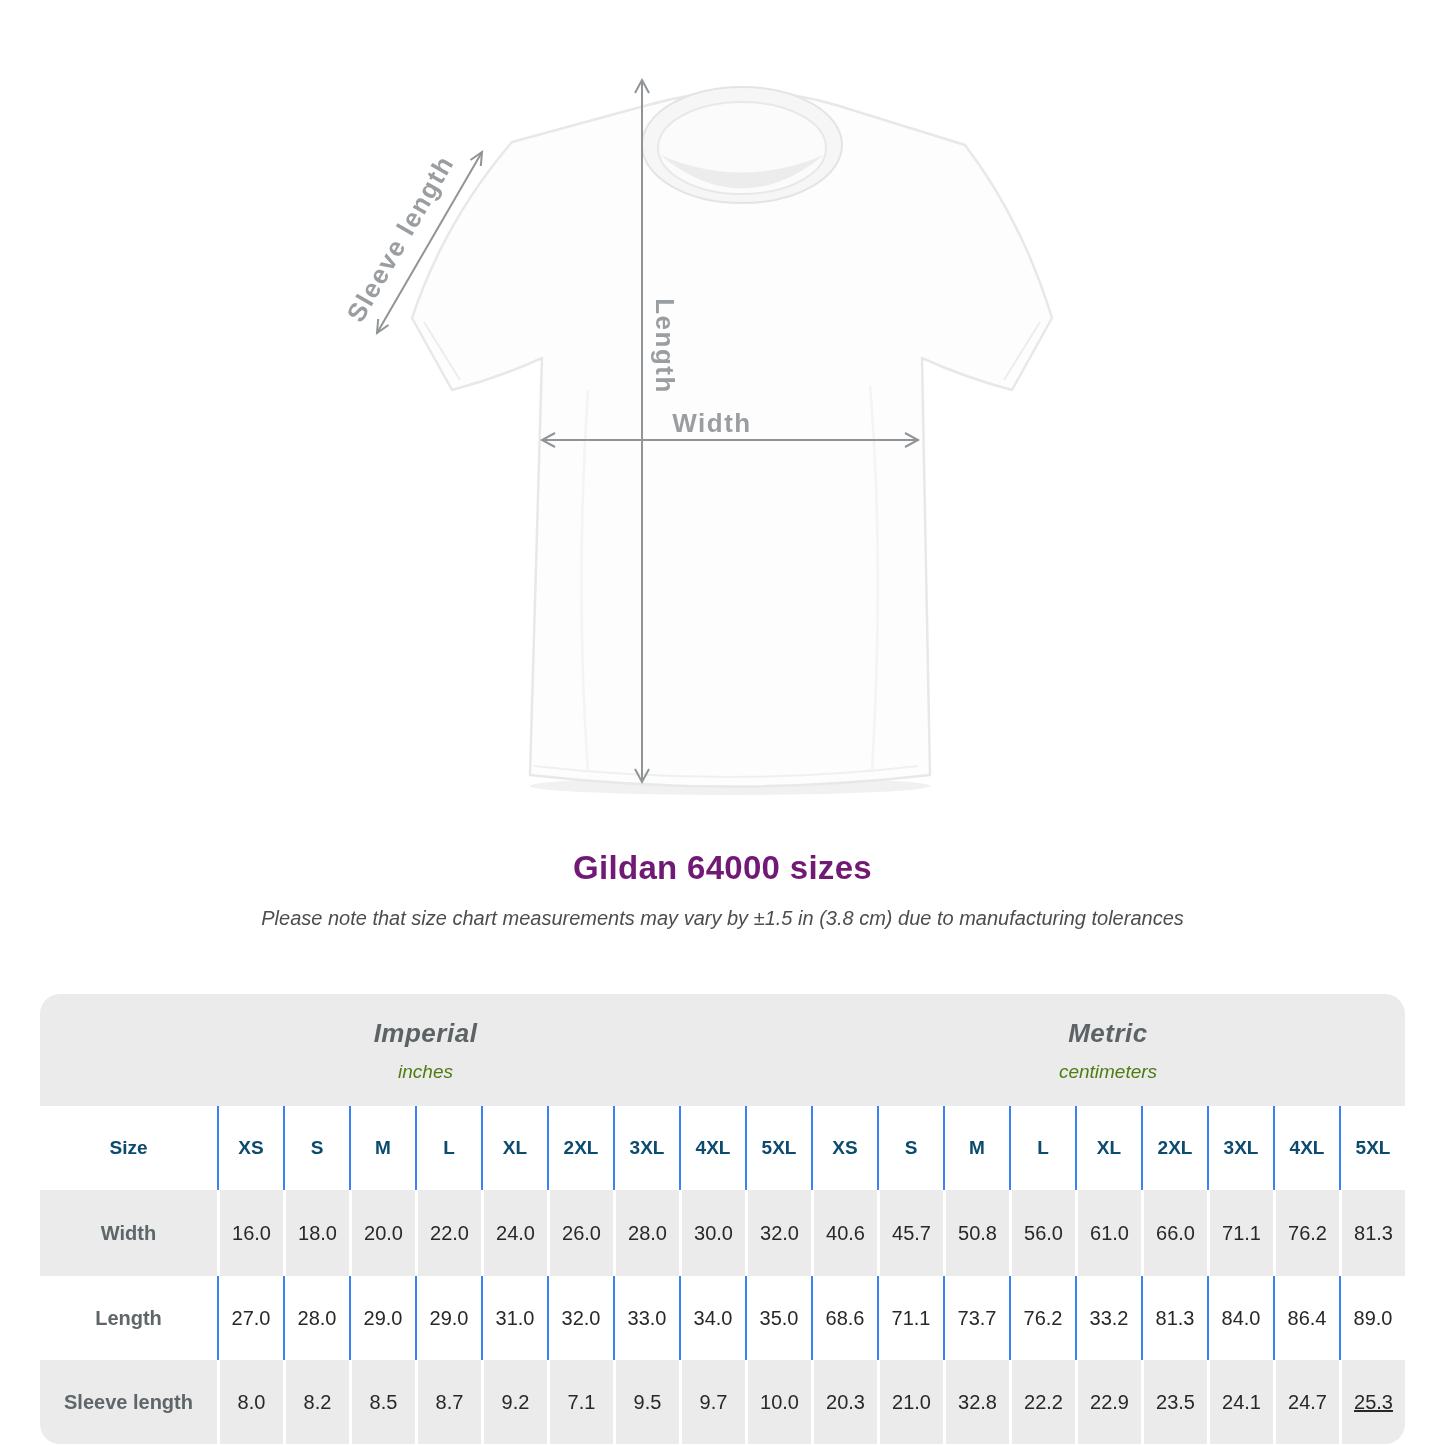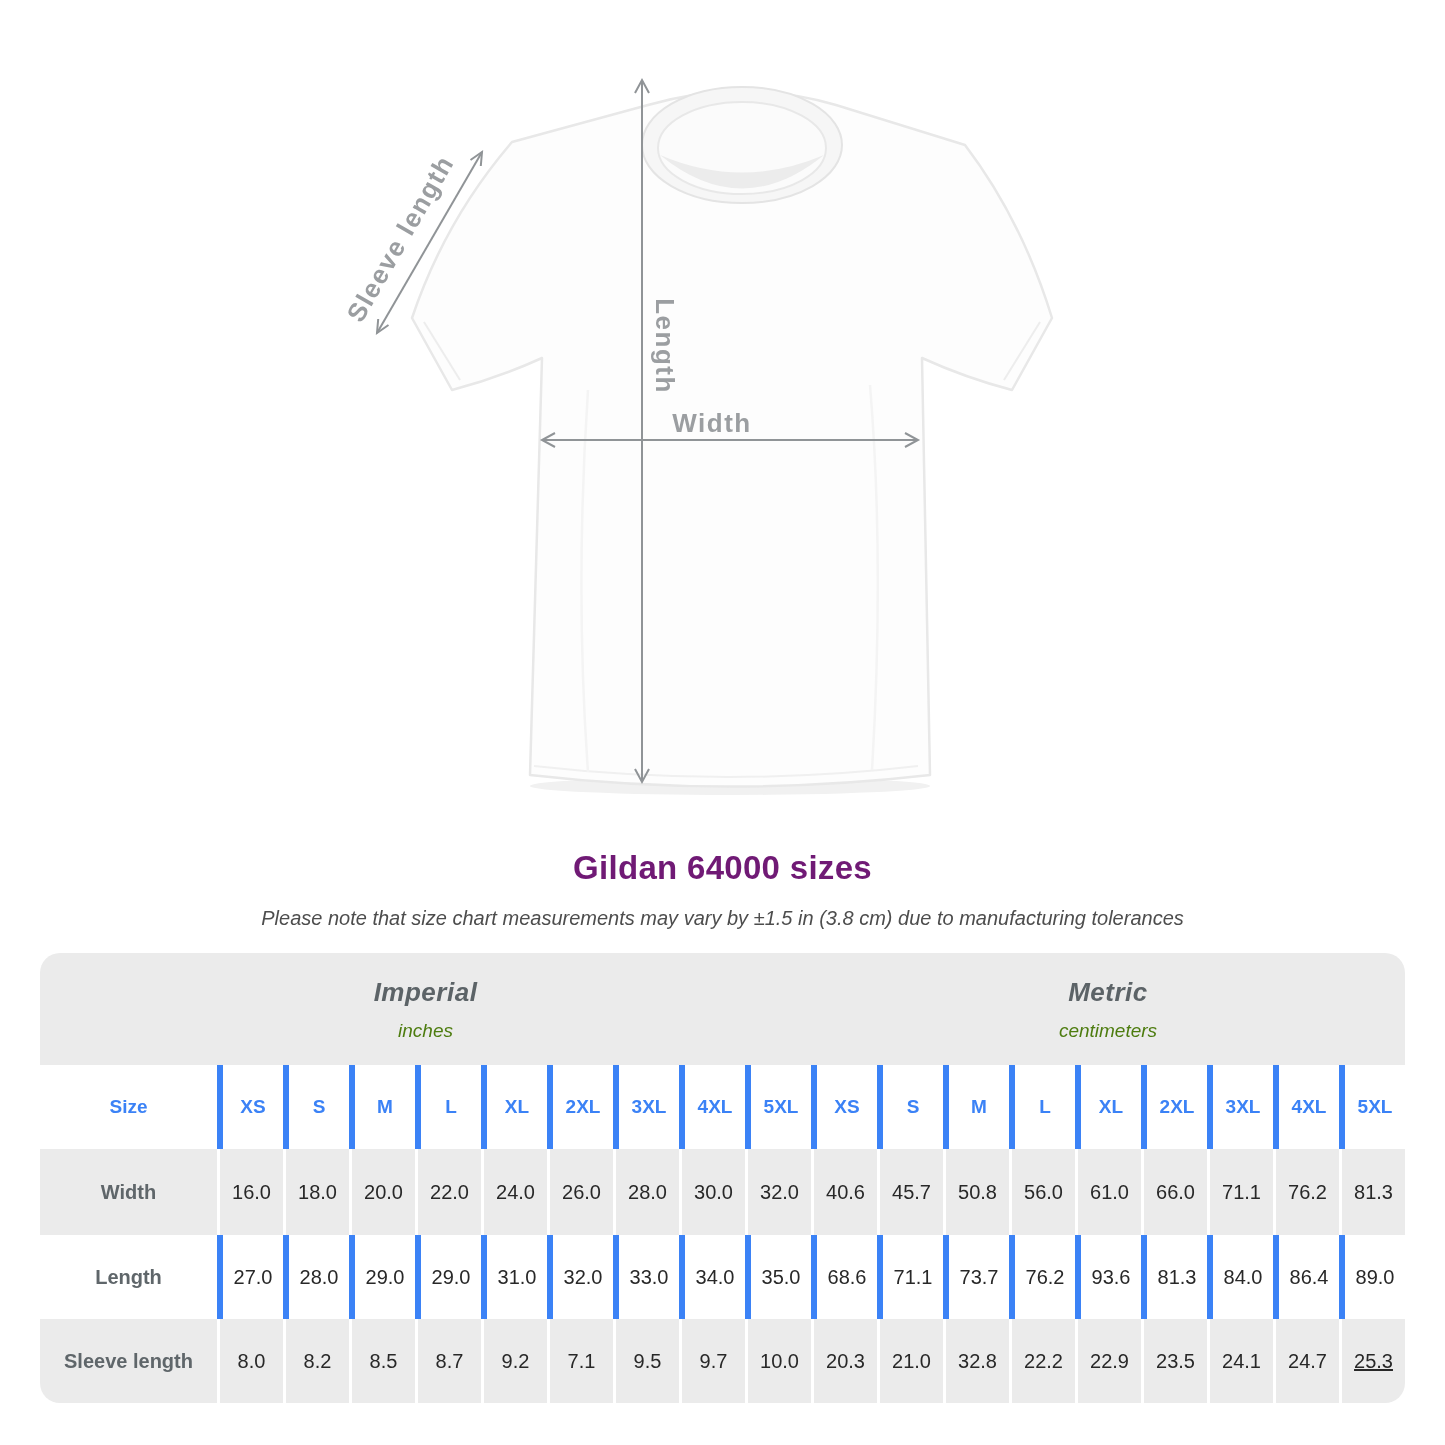--- a/index.html
+++ b/index.html
@@ -17,36 +17,37 @@
   .page-subtitle{
     position:absolute;top:907px;left:0;width:100%;text-align:center;
     font-size:20px;font-style:italic;color:#4d4d4d;
   }
 
   .table-wrap{position:absolute;left:40px;top:953px;width:1365px;}
   .grid{
     display:grid;
     grid-template-columns:177px repeat(18,1fr);
     grid-template-rows:112px 84px 86px 84px 84px;
+    margin-top:41px;
   }
   .band{
     background:#ebebeb;display:flex;flex-direction:column;
     align-items:center;justify-content:center;gap:12px;
   }
   .band-imp{grid-column:1/11;border-top-left-radius:20px;}
   .band-met{grid-column:11/20;border-top-right-radius:20px;}
   .band-title{font-size:26px;font-weight:bold;font-style:italic;color:#5c6367;letter-spacing:.5px;}
   .band-sub{font-size:19px;font-style:italic;color:#4d7c0f;}
 
   .cell{display:flex;align-items:center;justify-content:center;}
-  .hdr{font-weight:bold;font-size:19px;color:#3b82f6;}
+  .hdr{font-weight:bold;font-size:19px;color:#0c4a6e;}
   .rowlabel{font-weight:bold;font-size:20px;color:#5f666a;}
   .val{font-size:20px;color:#282828;}
   .gray{background:#ebebeb;}
-  .sg{border-left:6px solid #3b82f6;}
+  .sg{border-left:2px solid #3b82f6;}
   .sw{border-left:3px solid #ffffff;}
   .bl{border-bottom-left-radius:20px;}
   .br{border-bottom-right-radius:20px;text-decoration:underline;}
 </style>
 </head>
 <body>
 
 <div class="shirt-wrap">
   <svg viewBox="0 0 760 750">
 
@@ -148,21 +149,21 @@
       <div class="cell val  sg">29.0</div>
       <div class="cell val  sg">31.0</div>
       <div class="cell val  sg">32.0</div>
       <div class="cell val  sg">33.0</div>
       <div class="cell val  sg">34.0</div>
       <div class="cell val  sg">35.0</div>
       <div class="cell val  sg">68.6</div>
       <div class="cell val  sg">71.1</div>
       <div class="cell val  sg">73.7</div>
       <div class="cell val  sg">76.2</div>
-      <div class="cell val  sg">93.6</div>
+      <div class="cell val  sg">33.2</div>
       <div class="cell val  sg">81.3</div>
       <div class="cell val  sg">84.0</div>
       <div class="cell val  sg">86.4</div>
       <div class="cell val  sg">89.0</div>
       <div class="cell rowlabel gray bl">Sleeve length</div>
       <div class="cell val gray sw">8.0</div>
       <div class="cell val gray sw">8.2</div>
       <div class="cell val gray sw">8.5</div>
       <div class="cell val gray sw">8.7</div>
       <div class="cell val gray sw">9.2</div>

